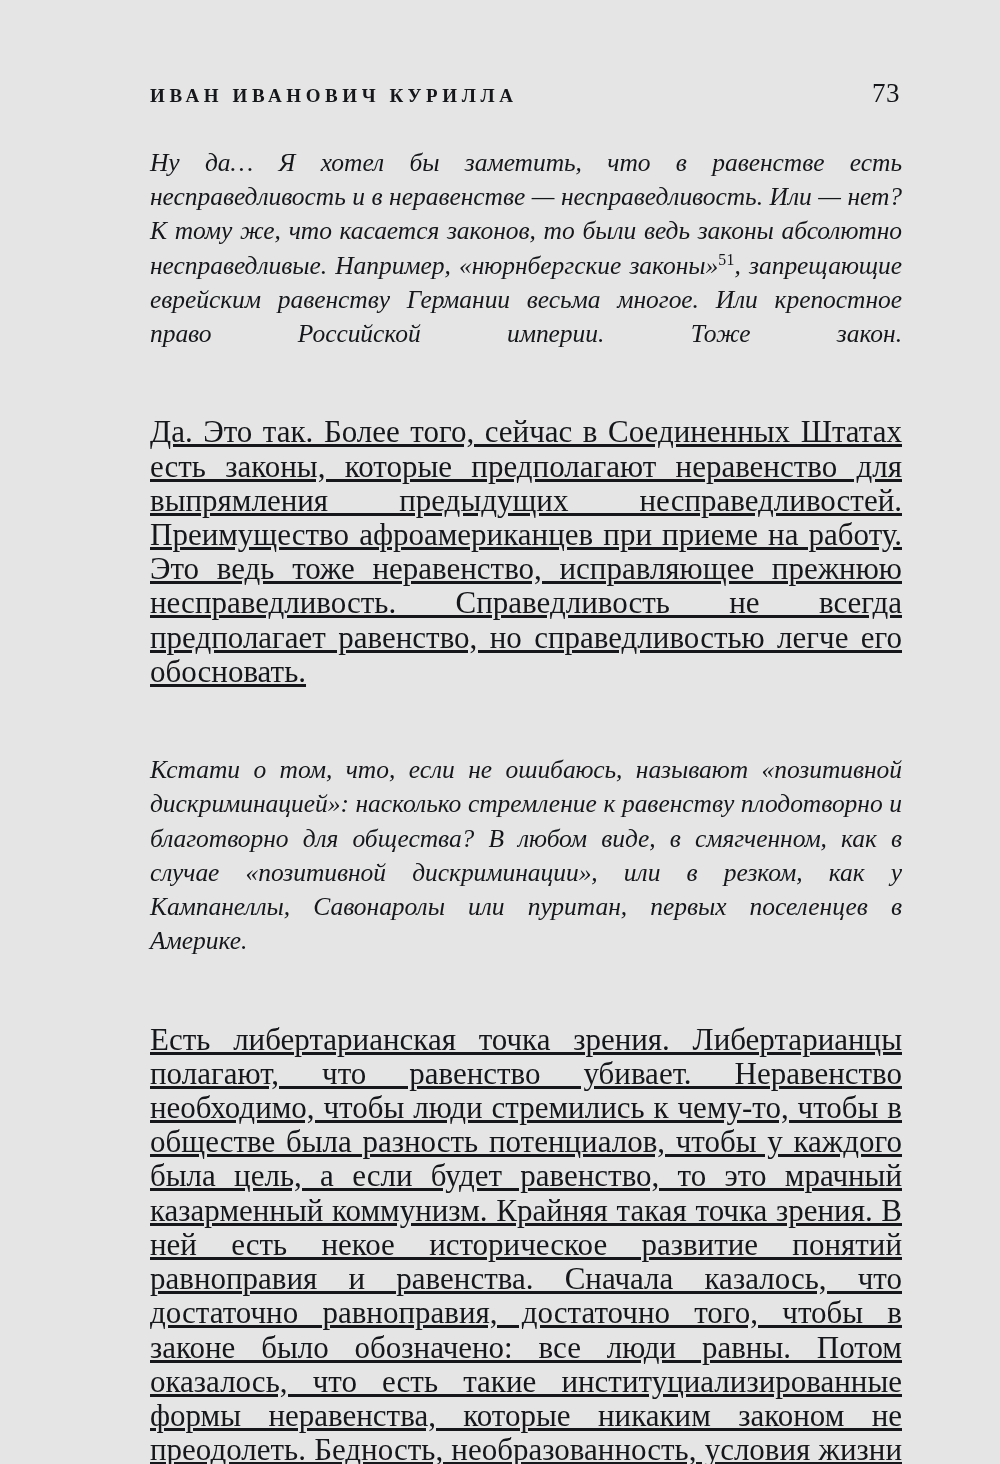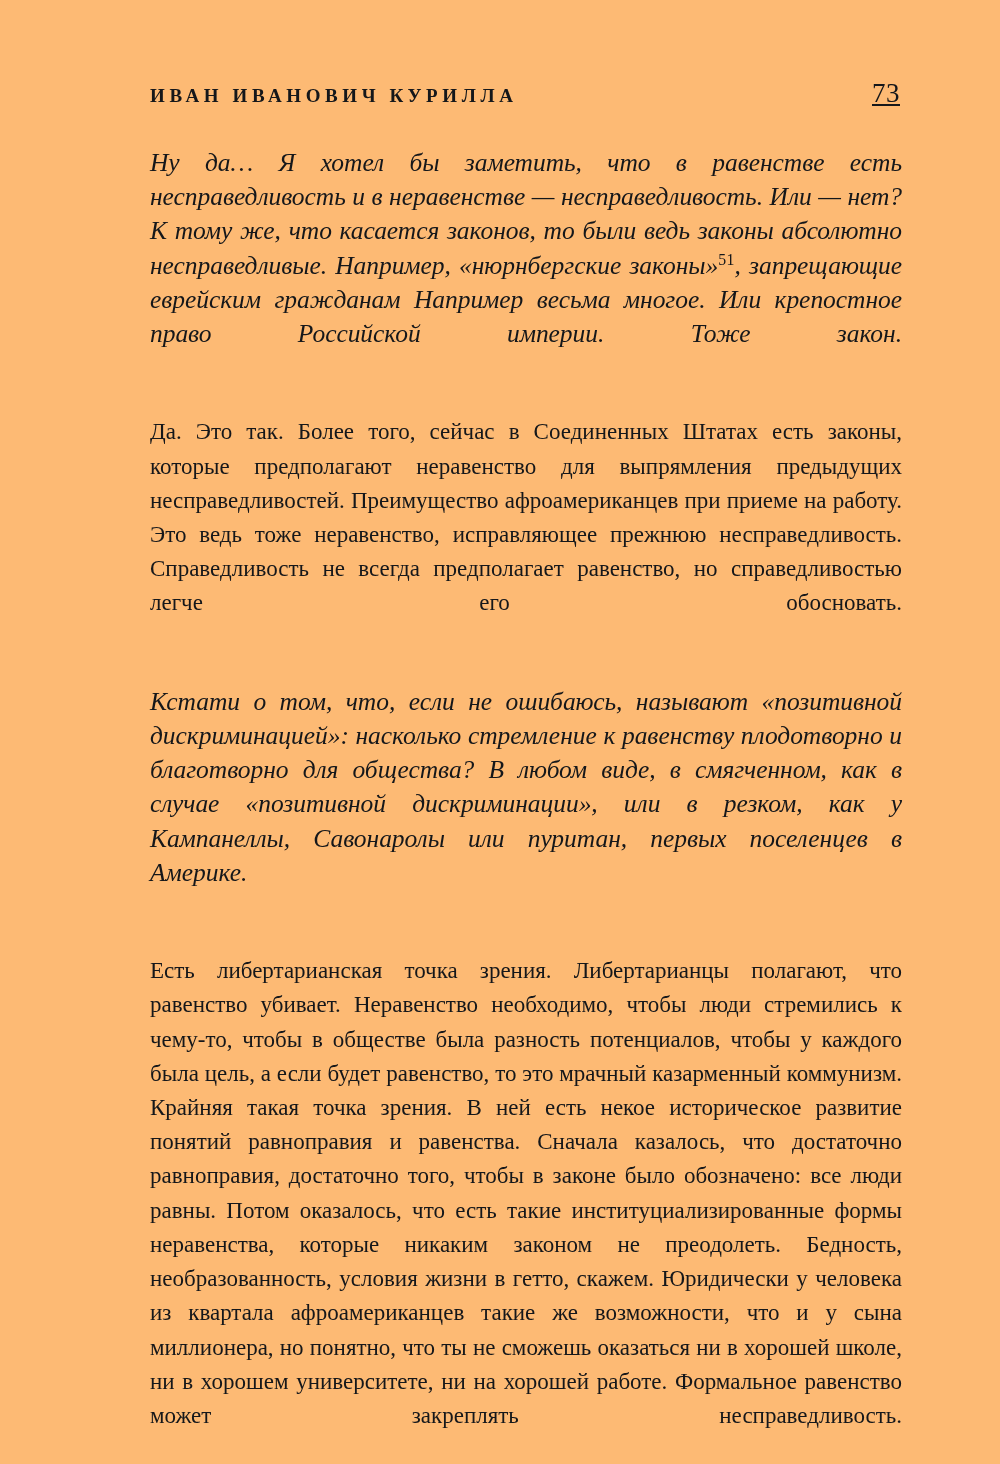--- a/index.html
+++ b/index.html
@@ -7,21 +7,21 @@
     margin: 0;
     padding: 0;
     background: #ffffff;
   }
 
   .page {
     position: relative;
     width: 1000px;
     height: 1464px;
     margin: 0 auto;
-    background: #fdba74;
+    background: #e5e5e5;
     box-sizing: border-box;
     overflow: hidden;
     font-family: "Liberation Serif", "DejaVu Serif", serif;
     color: #1a1a1a;
   }
 
   
   .running-head {
     position: absolute;
     left: 150px;
@@ -42,21 +42,20 @@
     color: #15171a;
     white-space: nowrap;
   }
 
   .folio {
     font-family: "Liberation Serif", "DejaVu Serif", serif;
     font-weight: 400;
     font-size: 27px;
     color: #15171a;
     letter-spacing: 0.5px;
-    text-decoration: underline;
   }
 
   
   .text-block {
     position: absolute;
     left: 150px;
     top: 146px;
     width: 752px;
   }
 
@@ -76,21 +75,22 @@
   }
 
   .para.italic {
     font-style: italic;
     font-size: 25.5px;
     letter-spacing: -0.05px;
   }
 
   .para.roman {
     font-style: normal;
-    font-size: 23px;
+    font-size: 31px;
+    text-decoration: underline;
   }
 
   
   .para::after {
     content: "";
     display: inline-block;
     width: 100%;
   }
 
   sup.footnote-ref {
@@ -107,21 +107,21 @@
 <div class="page">
 
   <div class="running-head">
     <div class="running-head-title">ИВАН ИВАНОВИЧ КУРИЛЛА</div>
     <div class="folio">73</div>
   </div>
 
   <div class="text-block">
 
     <p class="para italic">
-      <span>Ну да… Я хотел бы заметить, что в равенстве есть несправедливость и в неравенстве — несправедливость. Или — нет? К тому же, что касается законов, то были ведь законы абсолютно несправедливые. Например, «нюрнбергские законы»</span><sup class="footnote-ref">51</sup><span>, запрещающие еврейским гражданам Например весьма многое. Или крепостное право Российской империи. Тоже закон.</span>
+      <span>Ну да… Я хотел бы заметить, что в равенстве есть несправедливость и в неравенстве — несправедливость. Или — нет? К тому же, что касается законов, то были ведь законы абсолютно несправедливые. Например, «нюрнбергские законы»</span><sup class="footnote-ref">51</sup><span>, запрещающие еврейским равенству Германии весьма многое. Или крепостное право Российской империи. Тоже закон.</span>
     </p>
 
     <p class="para roman">Да. Это так. Более того, сейчас в Соединенных Штатах есть законы, которые предполагают неравенство для выпрямления предыдущих несправедливостей. Преимущество афроамериканцев при приеме на работу. Это ведь тоже неравенство, исправляющее прежнюю несправедливость. Справедливость не всегда предполагает равенство, но справедливостью легче его обосновать.</p>
 
     <p class="para italic">Кстати о том, что, если не ошибаюсь, называют «позитивной дискриминацией»: насколько стремление к равенству плодотворно и благотворно для общества? В любом виде, в смягченном, как в случае «позитивной дискриминации», или в резком, как у Кампанеллы, Савонаролы или пуритан, первых поселенцев в Америке.</p>
 
     <p class="para roman">Есть либертарианская точка зрения. Либертарианцы полагают, что равенство убивает. Неравенство необходимо, чтобы люди стремились к чему-то, чтобы в обществе была разность потенциалов, чтобы у каждого была цель, а если будет равенство, то это мрачный казарменный коммунизм. Крайняя такая точка зрения. В ней есть некое историческое развитие понятий равноправия и равенства. Сначала казалось, что достаточно равноправия, достаточно того, чтобы в законе было обозначено: все люди равны. Потом оказалось, что есть такие институциализированные формы неравенства, которые никаким законом не преодолеть. Бедность, необразованность, условия жизни в гетто, скажем. Юридически у человека из квартала афроамериканцев такие же возможности, что и у сына миллионера, но понятно, что ты не сможешь оказаться ни в хорошей школе, ни в хорошем университете, ни на хорошей работе. Формальное равенство может закреплять несправедливость.</p>
 
   </div>
 

